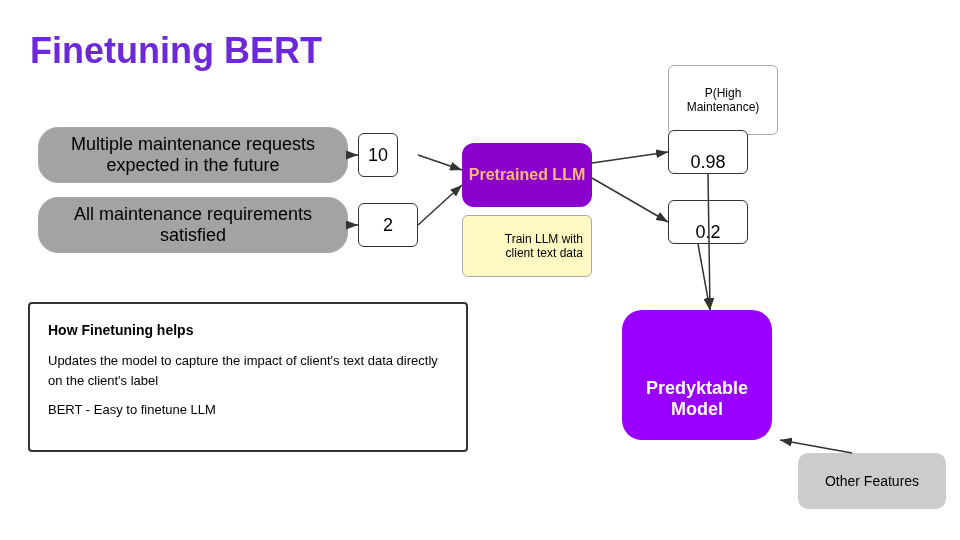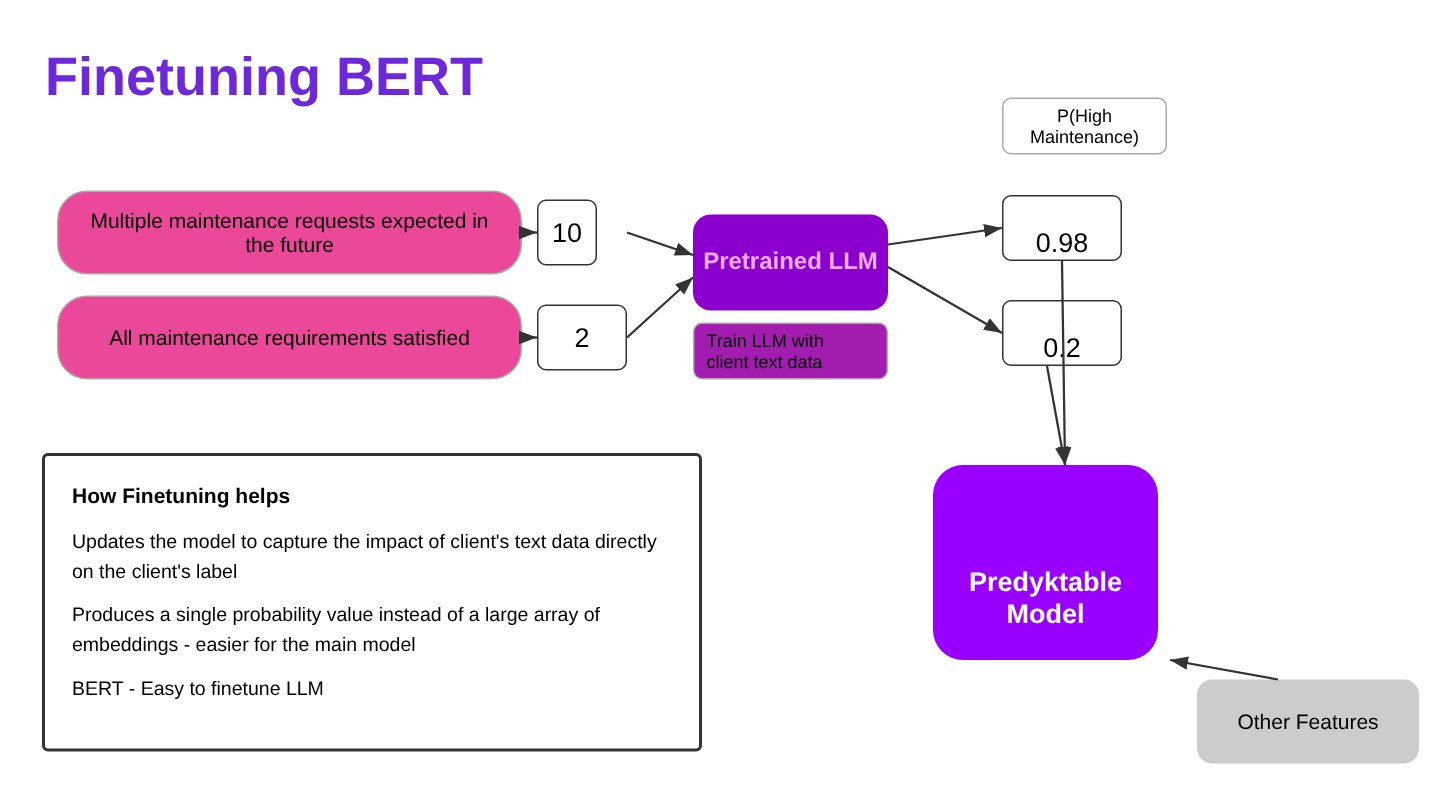--- a/index.html
+++ b/index.html
@@ -17,28 +17,28 @@
       top: 30px;
       left: 30px;
       font-size: 36px;
       font-weight: bold;
       color: #6d28d9;
     }
 
     
     .input-box {
       position: absolute;
-      background: #ec4899;
+      background: #a3a3a3;
       border-radius: 20px;
       border: 1px solid #aaa;
       display: flex;
       align-items: center;
       justify-content: center;
       text-align: center;
-      font-size: 14px;
+      font-size: 18px;
       padding: 8px 12px;
     }
 
     
     .number-box {
       position: absolute;
       background: #fff;
       border: 1.5px solid #333;
       border-radius: 6px;
       display: flex;
@@ -50,34 +50,34 @@
 
     
     .llm-box {
       position: absolute;
       background: #8b00cc;
       border-radius: 12px;
       display: flex;
       align-items: center;
       justify-content: center;
       text-align: center;
-      color: #f0abfc;
+      color: #fdba74;
       font-size: 16px;
       font-weight: bold;
     }
 
     
     .train-label {
       position: absolute;
-      background: #a21caf;
+      background: #fef9c3;
       border: 1px solid #aaa;
       border-radius: 6px;
-      text-align: left;
+      text-align: right;
       font-size: 12px;
-      padding: 4px 8px;
+      padding: 16px 8px;
     }
 
     
     .prob-box {
       position: absolute;
       background: #fff;
       border: 1.5px solid #333;
       border-radius: 6px;
       display: flex;
       align-items: flex-end;
@@ -86,21 +86,21 @@
     }
 
     
     .p-label {
       position: absolute;
       background: #fff;
       border: 1px solid #aaa;
       border-radius: 6px;
       text-align: center;
       font-size: 12px;
-      padding: 4px 8px;
+      padding: 20px 8px;
     }
 
     
     .pred-box {
       position: absolute;
       background: #9900ff;
       border-radius: 20px;
       display: flex;
       align-items: center;
       justify-content: center;
@@ -204,21 +204,20 @@
 Model</span>
 </div>
 
 <div class="other-box" style="left:778px; top:453px; width:148px; height:56px;">
   <span>Other Features</span>
 </div>
 
 <div class="info-box" style="left:28px; top:302px; width:440px;">
   <div class="info-title">How Finetuning helps</div>
   <p>Updates the model to capture the impact of client's text data directly on the client's label</p>
-  <p>Produces a single probability value instead of a large array of embeddings - easier for the main model</p>
   <p>BERT - Easy to finetune LLM</p>
 </div>
 
 <svg class="arrows-svg">
   <defs>
     <marker id="arrowhead" markerWidth="8" markerHeight="6" refX="8" refY="3" orient="auto">
       <polygon points="0 0, 8 3, 0 6" fill="#333"></polygon>
     </marker>
   </defs>
 

